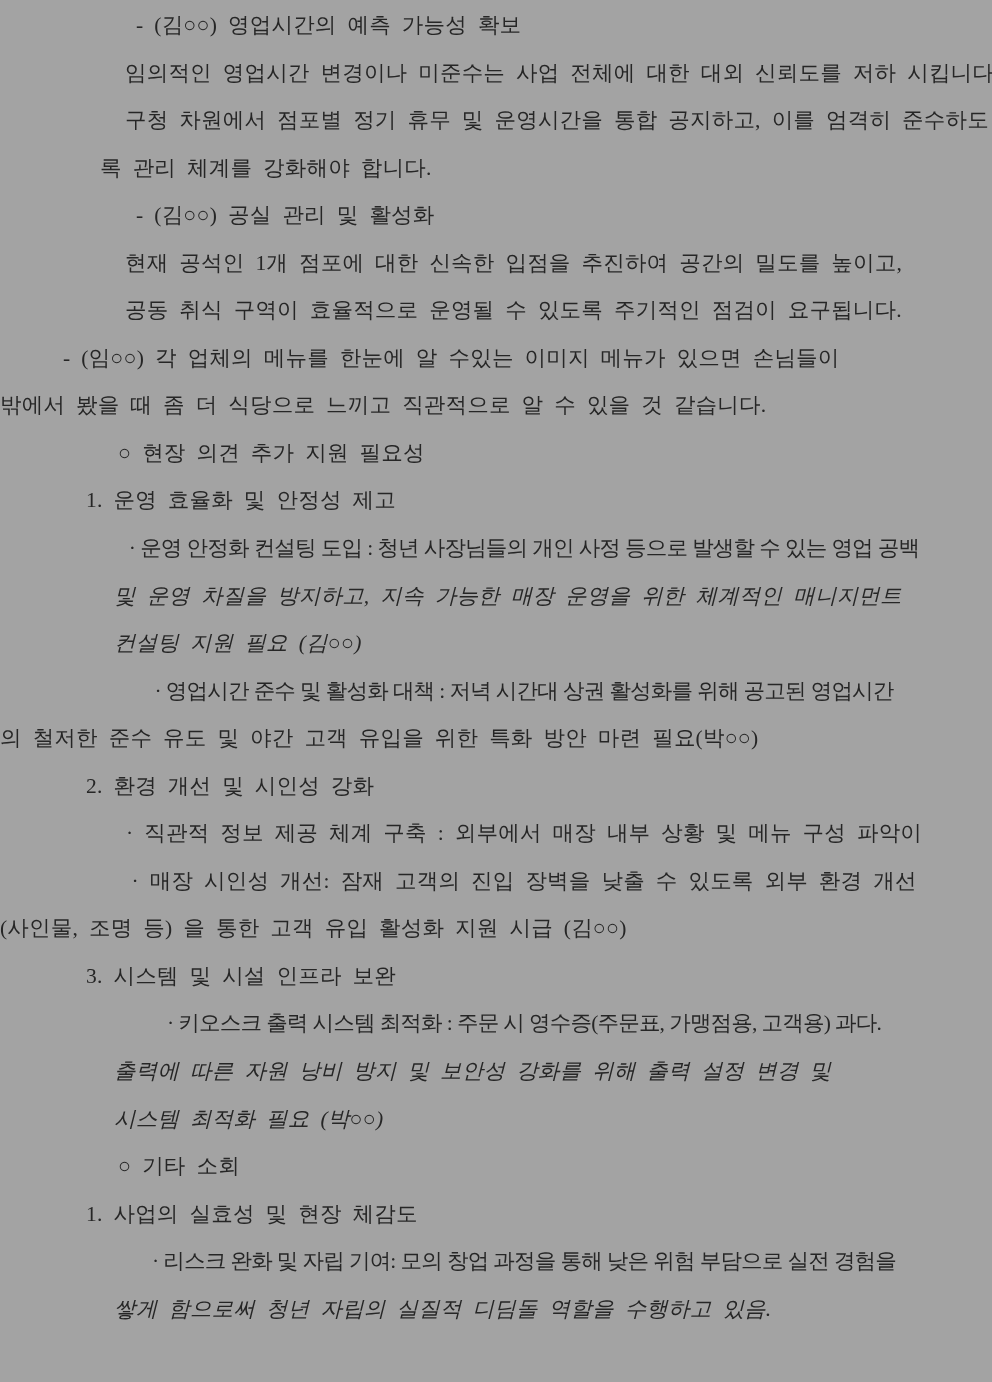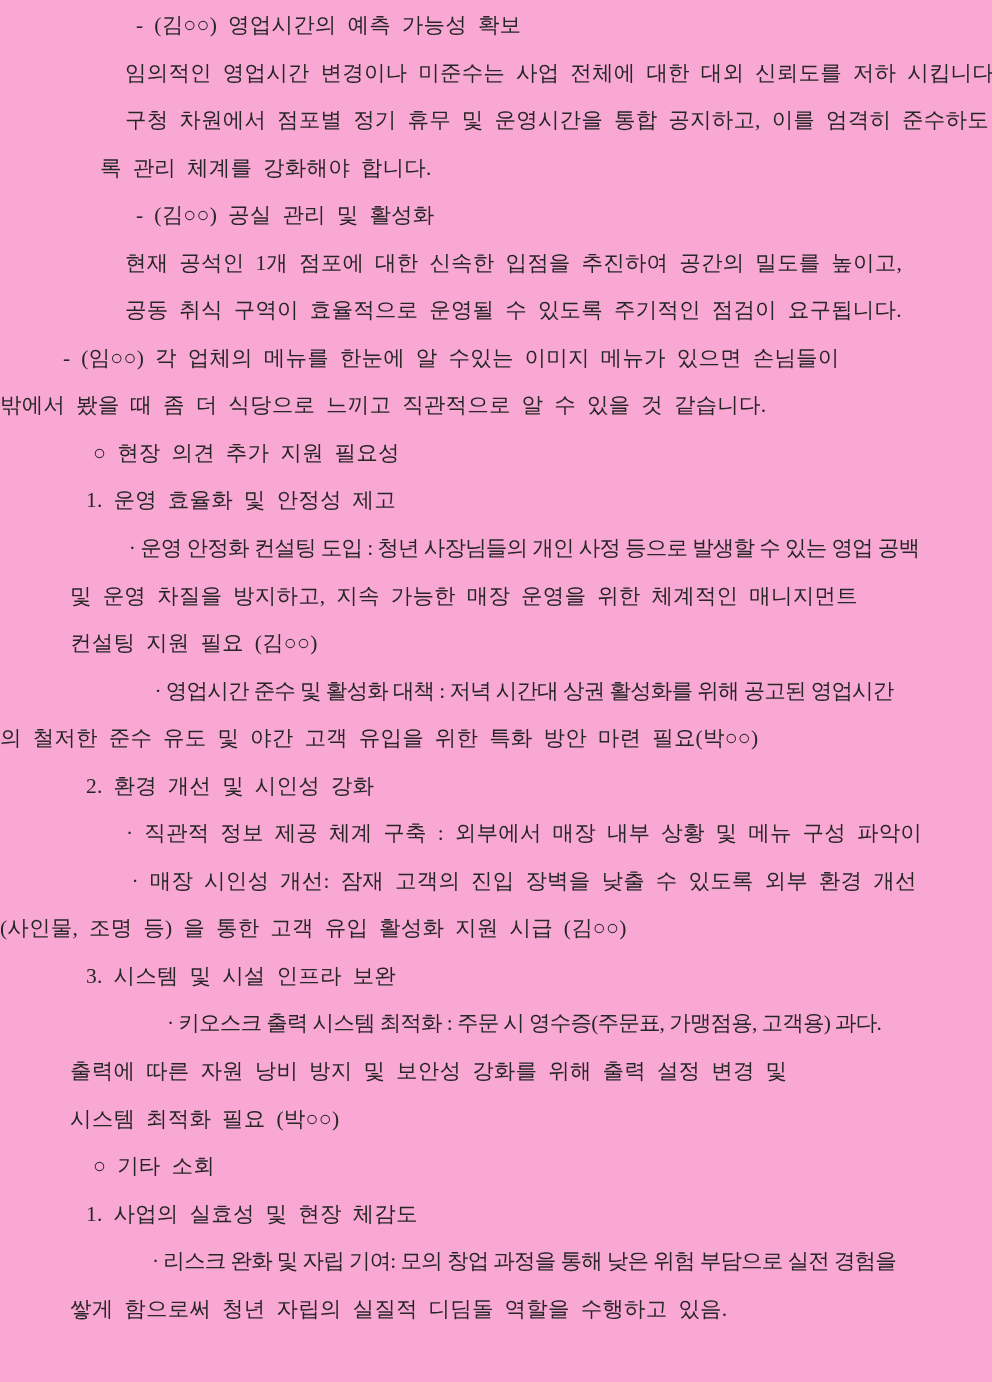--- a/index.html
+++ b/index.html
@@ -4,45 +4,45 @@
   <style>
     html, body {
       margin: 0;
       padding: 0;
       background: #ffffff;
     }
     .page {
       position: relative;
       width: 992px;
       height: 1382px;
-      background: #f9a8d4;
+      background: #a3a3a3;
       box-sizing: border-box;
       padding-top: 2px;
       overflow: hidden;
       font-family: "Liberation Serif", "DejaVu Serif", serif;
       font-size: 21.5px;
       color: #262626;
     }
     .line {
       height: 47.55px;
       line-height: 47.55px;
       white-space: pre;
       word-spacing: 0.25em;
       letter-spacing: 0.2px;
     }
     
     .ind-dashk  { padding-left: 136px; }  
     .ind-conta  { padding-left: 125px; }  
     .ind-contb  { padding-left: 100px; }  
     .ind-dashl  { padding-left: 63px; }  
     .ind-contc  { }  
-    .ind-circle { padding-left: 93px;  }  
+    .ind-circle { padding-left: 118px;  }  
     .ind-num    { padding-left: 86px; }  
     .ind-bullet { padding-left: 56px; text-align: center; }  
-    .ind-bcont  { padding-left: 70px; }  
+    .ind-bcont  { padding-left: 114px; font-style: italic; }  
     .ind-bcont2 { }  
     
     .tight {
       letter-spacing: -0.8px;
       word-spacing: 0.02em;
     }
   </style>
 </head>
 <body>
 

